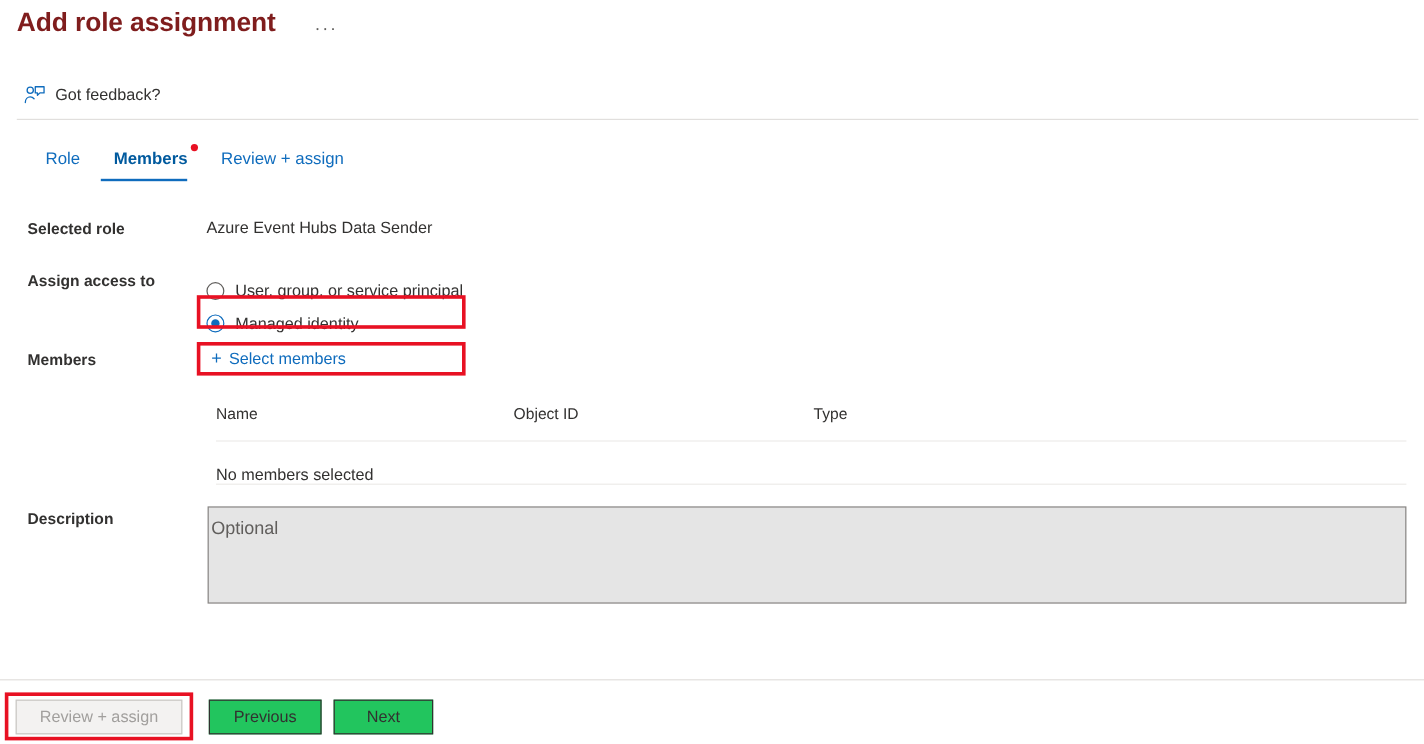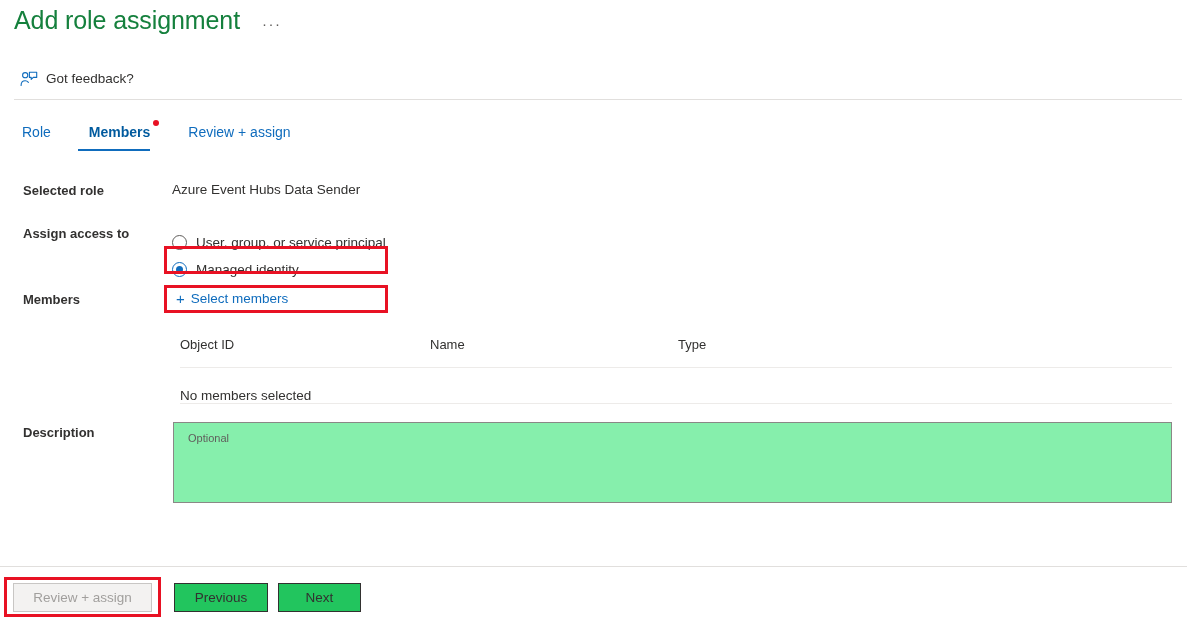--- a/index.html
+++ b/index.html
@@ -15,23 +15,23 @@
     font-family: "Liberation Sans", sans-serif;
     color: #323130;
     overflow: hidden;
   }
 
   
   .page-title {
     position: absolute;
     left: 14px;
     top: 6px;
-    font-size: 25px;
-    font-weight: 400;
-    color: #15803d;
+    font-size: 22px;
+    font-weight: 700;
+    color: #7f1d1d;
     letter-spacing: -0.1px;
     white-space: nowrap;
   }
   .ellipsis-menu {
     position: absolute;
     left: 262px;
     top: 19px;
     font-size: 15px;
     line-height: 10px;
     color: #605e5c;
@@ -66,25 +66,25 @@
     left: 14px;
     top: 99px;
     width: 1168px;
     height: 1px;
     background: #e1dfdd;
   }
 
   
   .tabs {
     position: absolute;
-    left: 22px;
+    left: 38px;
     top: 124px;
     display: flex;
     align-items: center;
-    gap: 10px;
+    gap: 0;
   }
   .tab {
     position: relative;
     font-size: 14px;
     color: #0f6cbd;
     cursor: pointer;
     padding: 0 14px 11px 14px;
     white-space: nowrap;
   }
   .tab:first-child { padding-left: 0; }
@@ -224,24 +224,24 @@
   }
 
   
   .description-box {
     position: absolute;
     left: 173px;
     top: 422px;
     width: 999px;
     height: 81px;
     border: 1px solid #8a8886;
-    background: #86efac;
-    padding: 9px 14px;
+    background: #e5e5e5;
+    padding: 9px 2px;
     font-family: "Liberation Sans", sans-serif;
-    font-size: 11px;
+    font-size: 15px;
     color: #323130;
     resize: none;
     outline: none;
   }
   .description-box::placeholder { color: #605e5c; }
 
   
   .divider-bottom {
     position: absolute;
     left: 0;
@@ -336,22 +336,22 @@
 
   <div class="field-label" style="top:247px;">Description</div>
 </div>
 
 <div class="annot" style="left:164px; top:246px; width:224px; height:28px;"></div>
 <div class="annot" style="left:164px; top:285px; width:224px; height:28px;"></div>
 <div class="annot" style="left:4px; top:577px; width:157px; height:40px;"></div>
 
 <div class="table">
   <div class="table-head">
+    <div class="th col-name">Name</div>
     <div class="th col-objid">Object ID</div>
-    <div class="th col-name">Name</div>
     <div class="th col-type">Type</div>
   </div>
   <div class="table-row">
     <div class="td">No members selected</div>
   </div>
 </div>
 
 <textarea class="description-box" placeholder="Optional" style=""></textarea>
 
 <div class="divider-bottom"></div>

